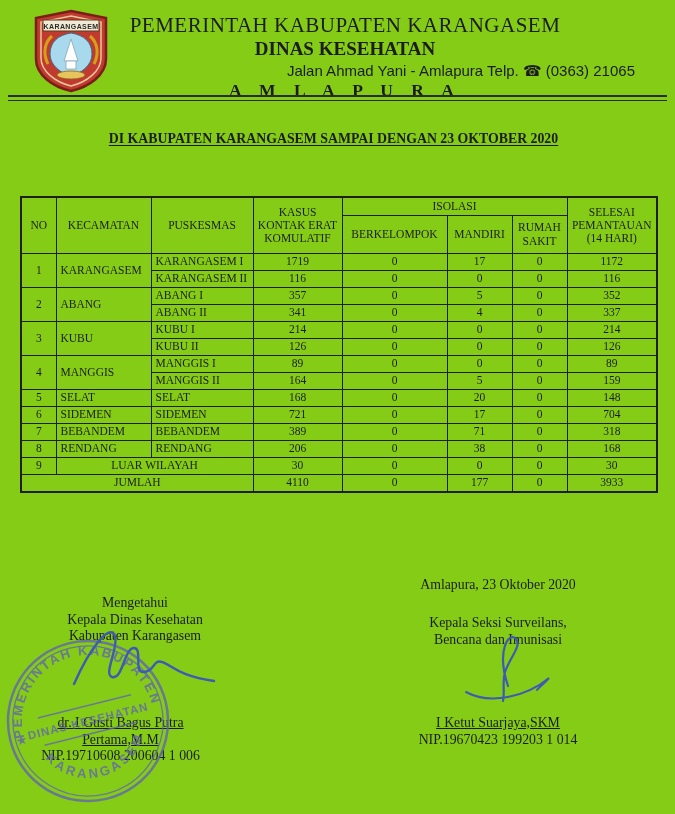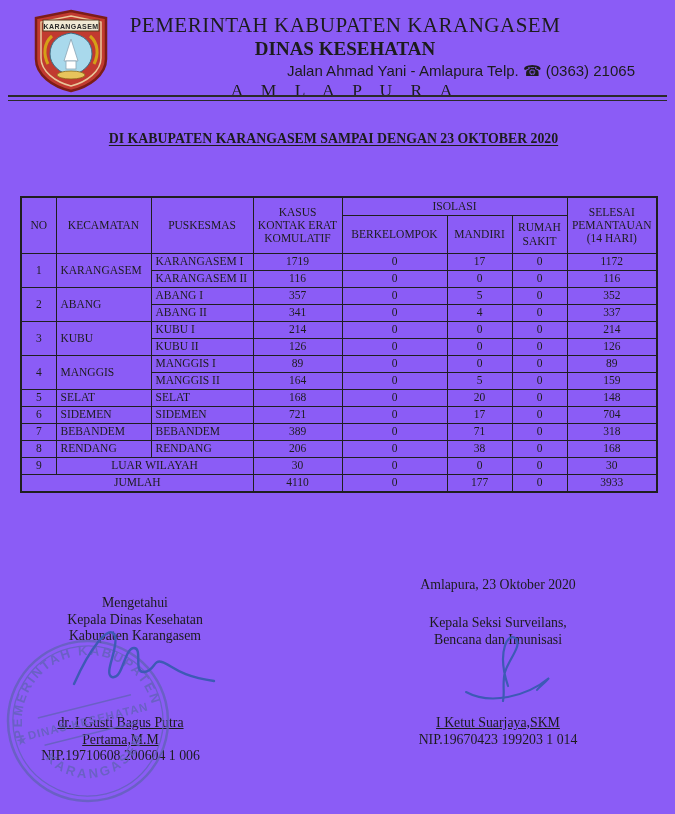--- a/index.html
+++ b/index.html
@@ -1,25 +1,25 @@
 <!DOCTYPE html>
 <html><head>
 <meta charset="utf-8">
 <style>
   html,body{margin:0;padding:0;background:#fff;}
-  .page{position:relative;width:675px;height:814px;background:#8b5cf6;overflow:hidden;
+  .page{position:relative;width:675px;height:814px;background:#84cc16;overflow:hidden;
         font-family:"Liberation Serif", serif;color:#1c1c1c;}
 
   
   .crest{position:absolute;left:30px;top:9px;width:82px;height:84px;}
   .hdr-text{position:absolute;left:55px;top:13px;width:580px;text-align:center;}
   .hdr-gov{font-size:21px;line-height:24px;letter-spacing:.5px;}
   .hdr-dep{font-size:19px;line-height:21px;font-weight:bold;margin-top:1px;}
   .hdr-addr{font-family:"Liberation Sans", sans-serif;font-size:15px;line-height:17px;margin-top:3px;text-align:right;}
-  .hdr-city{font-size:17.5px;line-height:19px;font-weight:normal;letter-spacing:7px;margin-top:2px;}
+  .hdr-city{font-size:17.5px;line-height:19px;font-weight:bold;letter-spacing:7px;margin-top:2px;}
   .rule{position:absolute;top:95px;left:8px;right:8px;height:3px;
         border-top:2.5px solid #2a2a2a;border-bottom:1.2px solid #2a2a2a;}
 
   
   .doc-title{position:absolute;top:131px;left:0;right:8px;text-align:center;
              font-weight:bold;font-size:13.8px;line-height:16px;}
   .doc-title div{text-decoration:underline;text-underline-offset:2px;}
 
   
   table.data{position:absolute;top:196px;left:20px;width:636px;border-collapse:collapse;

